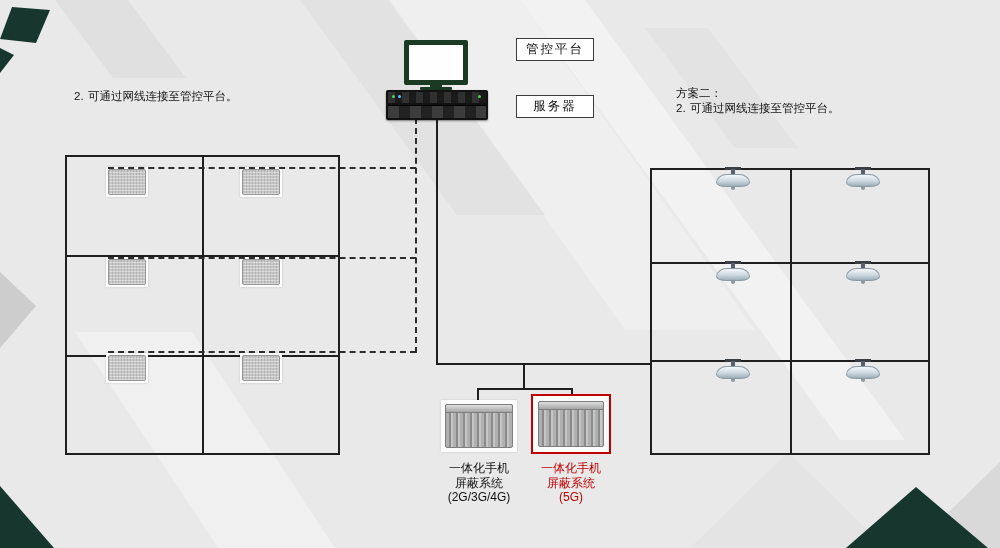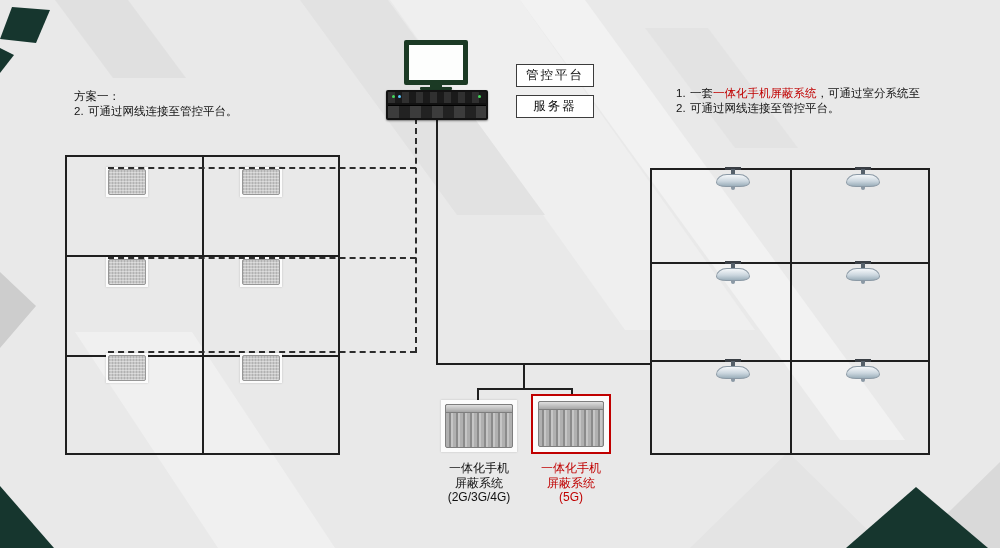--- a/index.html
+++ b/index.html
@@ -180,38 +180,35 @@
   <div class="monitor-stand"></div>
   <div class="monitor-base"></div>
   <div class="server">
     <div class="srv-top"></div>
     <div class="srv-bays"></div>
     <span class="led led1"></span>
     <span class="led led2"></span>
     <span class="led led3"></span>
   </div>
 
-  <div class="tag-box" style="left:516px; top:64px;">
+  <div class="tag-box" style="left:516px; top:38px;">
     <span>管控平台</span>
   </div>
   <div class="tag-box" style="left:516px; top:95px;">
     <span>服务器</span>
   </div>
 
   <div class="plan" style="left:74px; top:89px; width:285px;">
-    <div class="plan-title">方案一：</div>
     <div>
       <span class="num">2.</span><span>可通过网线连接至管控平台。</span>
     </div>
   </div>
 
   <div class="plan" style="left:676px; top:86px; width:272px;">
-    <div>
-      <span class="num">1.</span><span>一套</span><span class="red">一体化手机屏蔽系统</span><span>，可通过室分系统至</span>
-    </div>
+    <div class="plan-title">方案二：</div>
     <div>
       <span class="num">2.</span><span>可通过网线连接至管控平台。</span>
     </div>
   </div>
 
   <div class="dev-patch" style="left:441px; top:400px; width:76px; height:52px;">
     <div class="fins" style="inset:4px;"></div>
   </div>
   <div class="red-frame" style="left:531px; top:394px; width:80px; height:60px;">
     <div class="fins" style="inset:5px;"></div>

